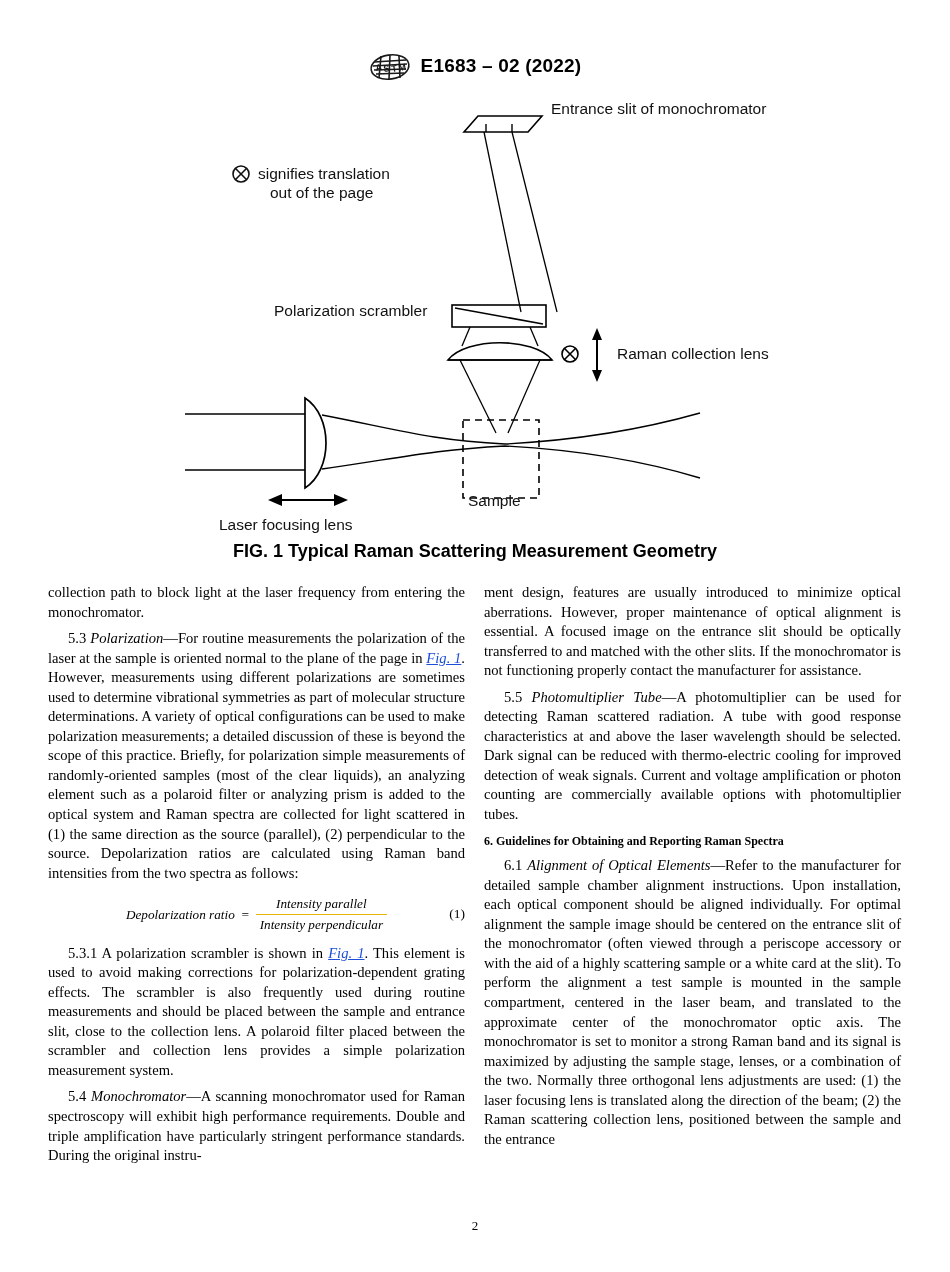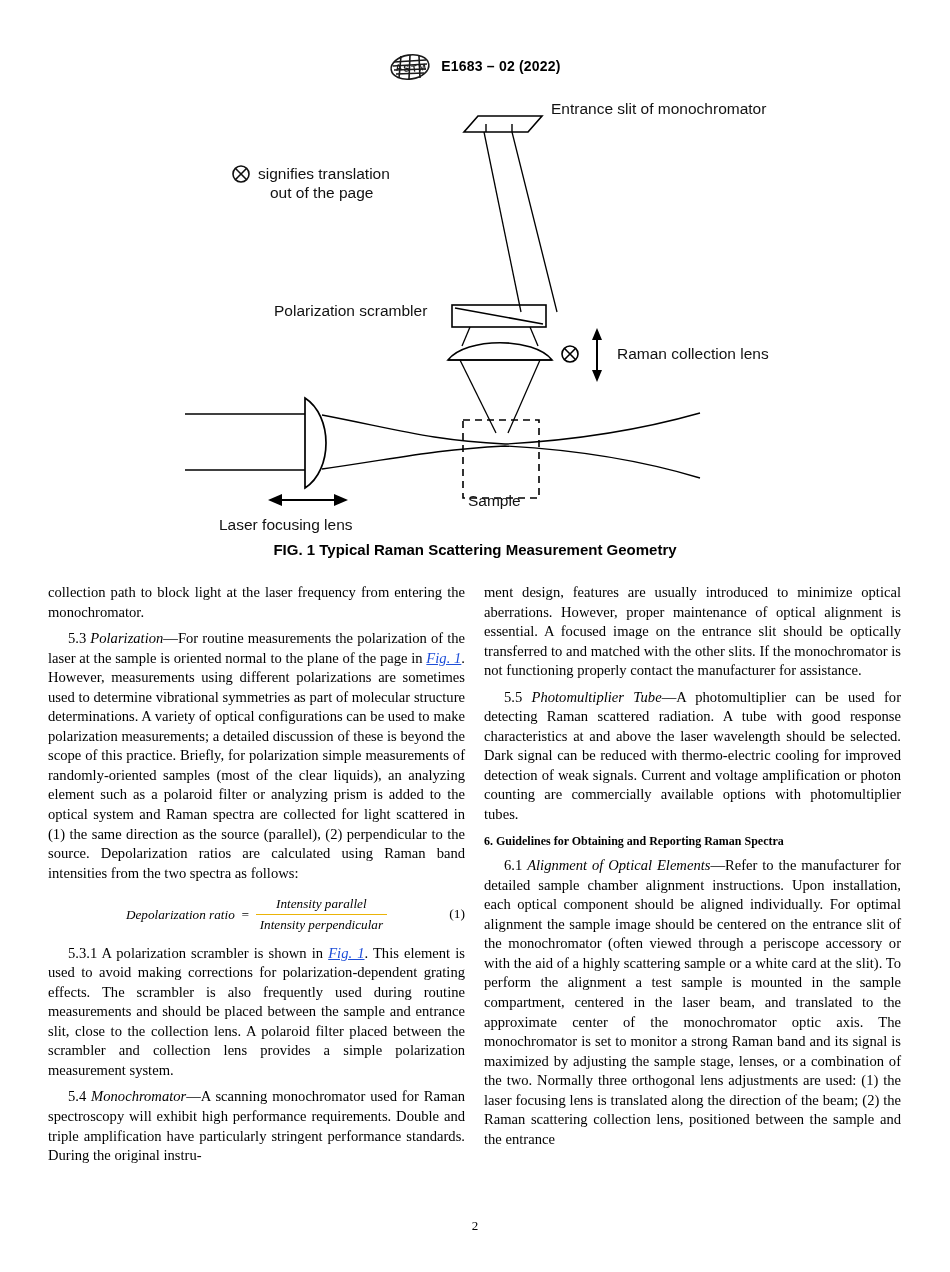--- a/index.html
+++ b/index.html
@@ -31,21 +31,21 @@
   .astm-logo {
     display: inline-block;
     width: 42px;
     height: 28px;
     position: relative;
     top: 1px;
   }
   .header-title {
     font-family: "Liberation Sans", sans-serif;
     font-weight: bold;
-    font-size: 14px;
+    font-size: 19px;
     letter-spacing: 0.2px;
     white-space: nowrap;
   }
 
   
   .figure-area {
     position: absolute;
     top: 88px;
     left: 0;
     width: 950px;
@@ -57,21 +57,21 @@
     left: 0;
   }
   .fig-caption {
     position: absolute;
     top: 541px;
     left: 0;
     width: 950px;
     text-align: center;
     font-family: "Liberation Sans", sans-serif;
     font-weight: bold;
-    font-size: 15px;
+    font-size: 18px;
   }
 
   
   .col {
     position: absolute;
     top: 583px;
     width: 417px;
     font-size: 14.6px;
     line-height: 1.34;
     text-align: justify;

